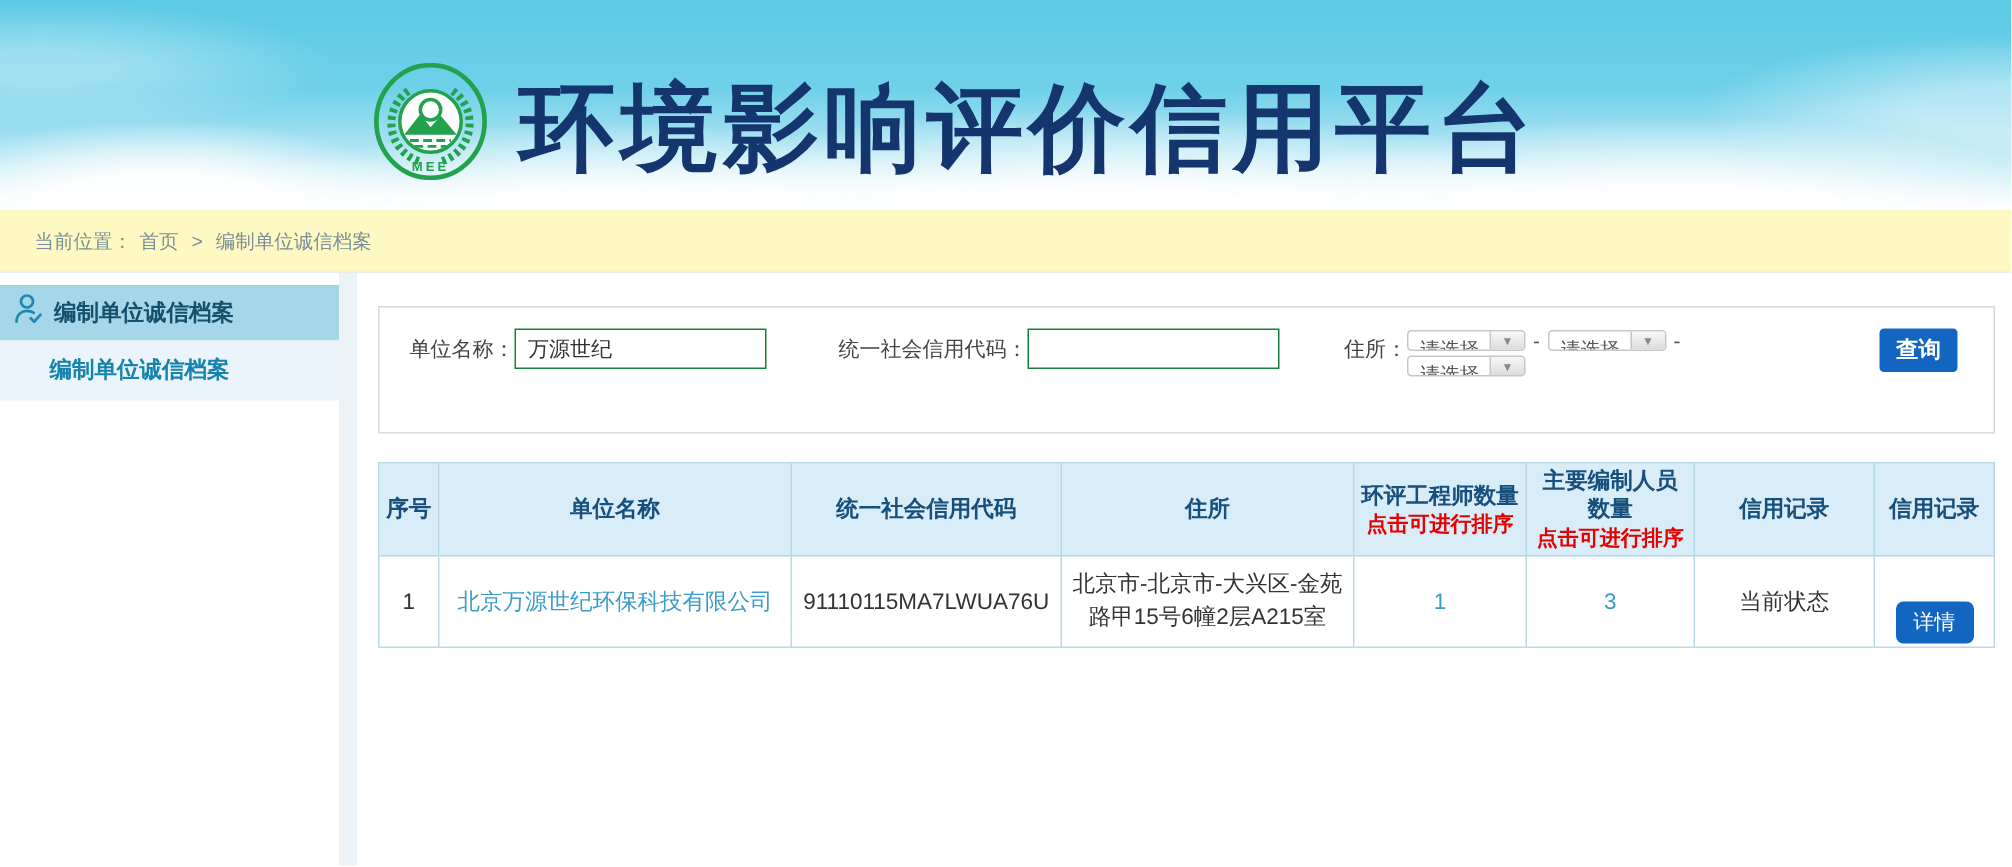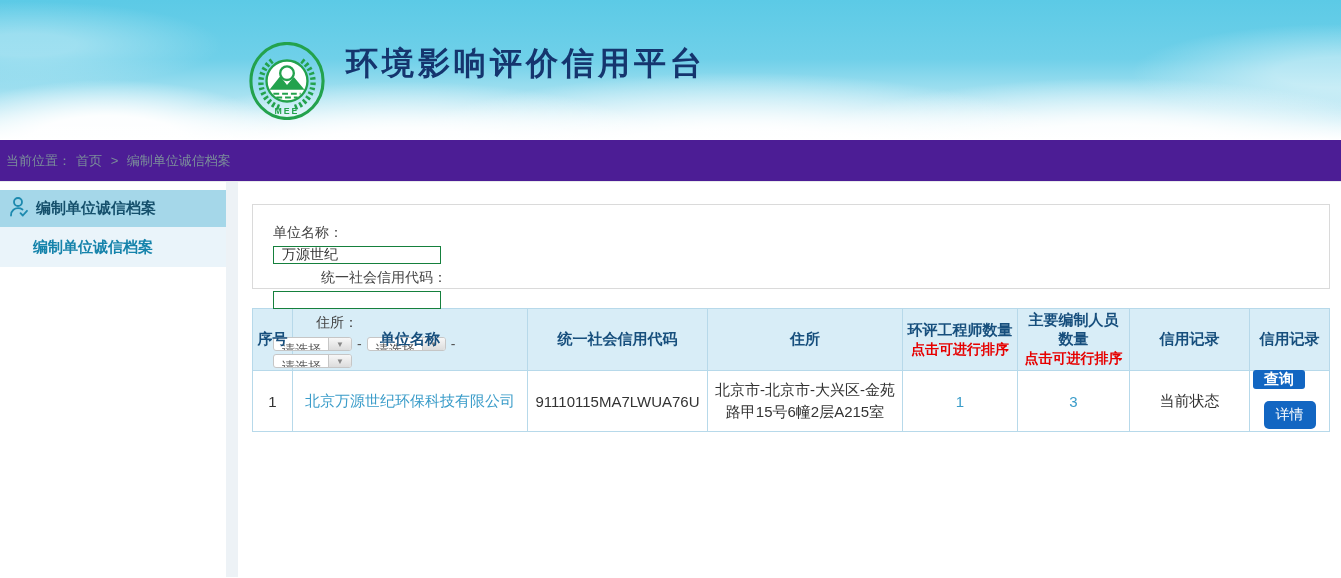--- a/index.html
+++ b/index.html
@@ -14,27 +14,27 @@
       radial-gradient(ellipse 420px 130px at 30% 125%, rgba(255,255,255,.92) 35%, rgba(255,255,255,0) 72%),
       radial-gradient(ellipse 520px 150px at 55% 132%, rgba(255,255,255,.94) 38%, rgba(255,255,255,0) 75%),
       radial-gradient(ellipse 470px 125px at 83% 120%, rgba(255,255,255,.9) 35%, rgba(255,255,255,0) 72%),
       radial-gradient(ellipse 300px 70px at 100% 52%, rgba(255,255,255,.45) 22%, rgba(255,255,255,0) 70%),
       radial-gradient(ellipse 280px 62px at 2% 32%, rgba(255,255,255,.35) 18%, rgba(255,255,255,0) 70%),
       linear-gradient(180deg, #5ccae6 0%, #6fd0e9 42%, #bce8f4 78%, #ffffff 100%);
   }
   .logo { position:absolute; left:248px; top:42px; }
   .site-title {
     position:absolute; left:346px; top:42px;
-    font-size:32px; font-weight:900; color:#15356e; letter-spacing:4px; white-space:nowrap;
+    font-size:64px; font-weight:900; color:#15356e; letter-spacing:4px; white-space:nowrap;
   }
 
   
   .breadcrumb-bar {
-    height:42px; line-height:42px; padding-left:6px;
-    font-size:13px; color:#7b8e9a; border-bottom:1px solid #e8eaec; background:#4c1d95;
+    height:42px; line-height:42px; padding-left:23px;
+    font-size:13px; color:#7b8e9a; border-bottom:1px solid #e8eaec; background:#fef9c3;
   }
   .breadcrumb-bar span { margin-right:5px; }
   .crumb-home { cursor:pointer; }
 
   
   .content { display:flex; min-height:395px; }
   .sidebar { width:226px; flex:0 0 226px; }
   .side-item-active {
     margin-top:8px; height:37px; background:#a5d7e9;
     display:flex; align-items:center; padding-left:8px; cursor:pointer;
@@ -43,21 +43,21 @@
   .side-item-sub {
     height:40px; line-height:40px; background:#eaf4fa; padding-left:33px;
     font-size:15px; font-weight:bold; color:#1583ab; cursor:pointer;
   }
   .gutter { width:12px; flex:0 0 12px; background:#edf2f6; }
   .main { flex:1; padding:22px 11px 0 14px; }
 
   
   .search-panel {
     border:1px solid #dadada; height:85px; background:#fff;
-    display:flex; align-items:flex-start; padding:14px 12px 0 20px;flex-direction:column;
+    display:flex; align-items:flex-start; padding:14px 12px 0 20px;
   }
   .fld-label { font-size:14px; color:#444; line-height:27px; white-space:nowrap; }
   .txt-input {
     width:168px; height:27px; border:1px solid #15803d; font-size:14px;
     padding:0 8px; color:#333; outline:none; vertical-align:top;
   }
   .gap-a { margin-left:48px; } .gap-b { margin-left:43px; }
   .res-rows { display:flex; flex-direction:column; }
   .res-row { display:flex; align-items:center; margin-bottom:2px; }
   .combo {

